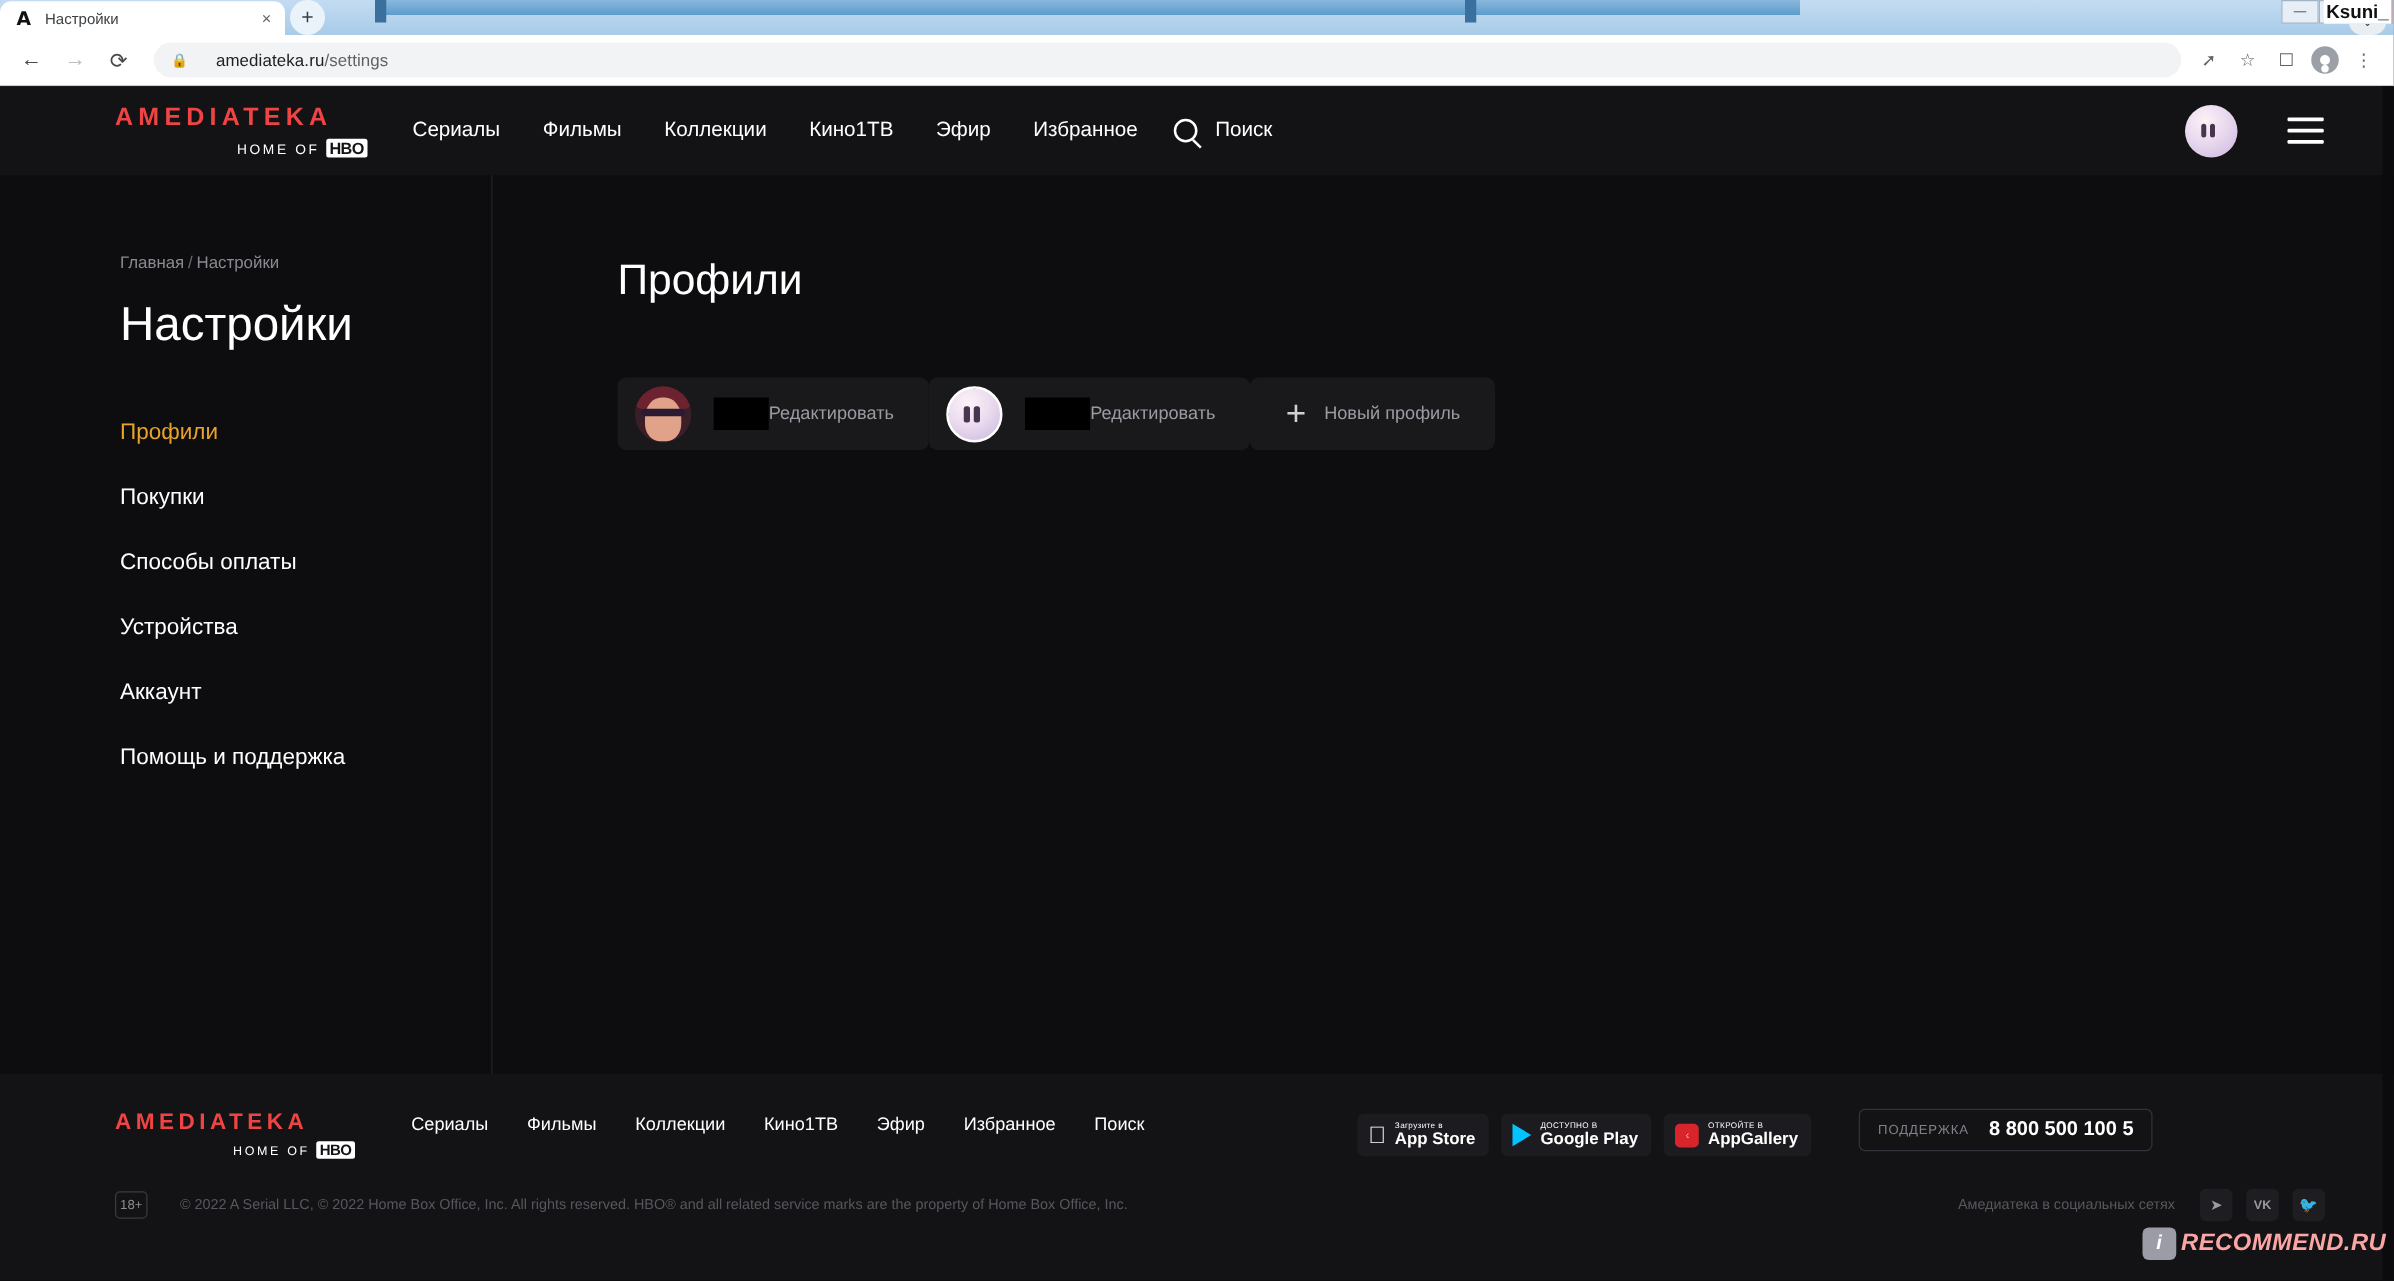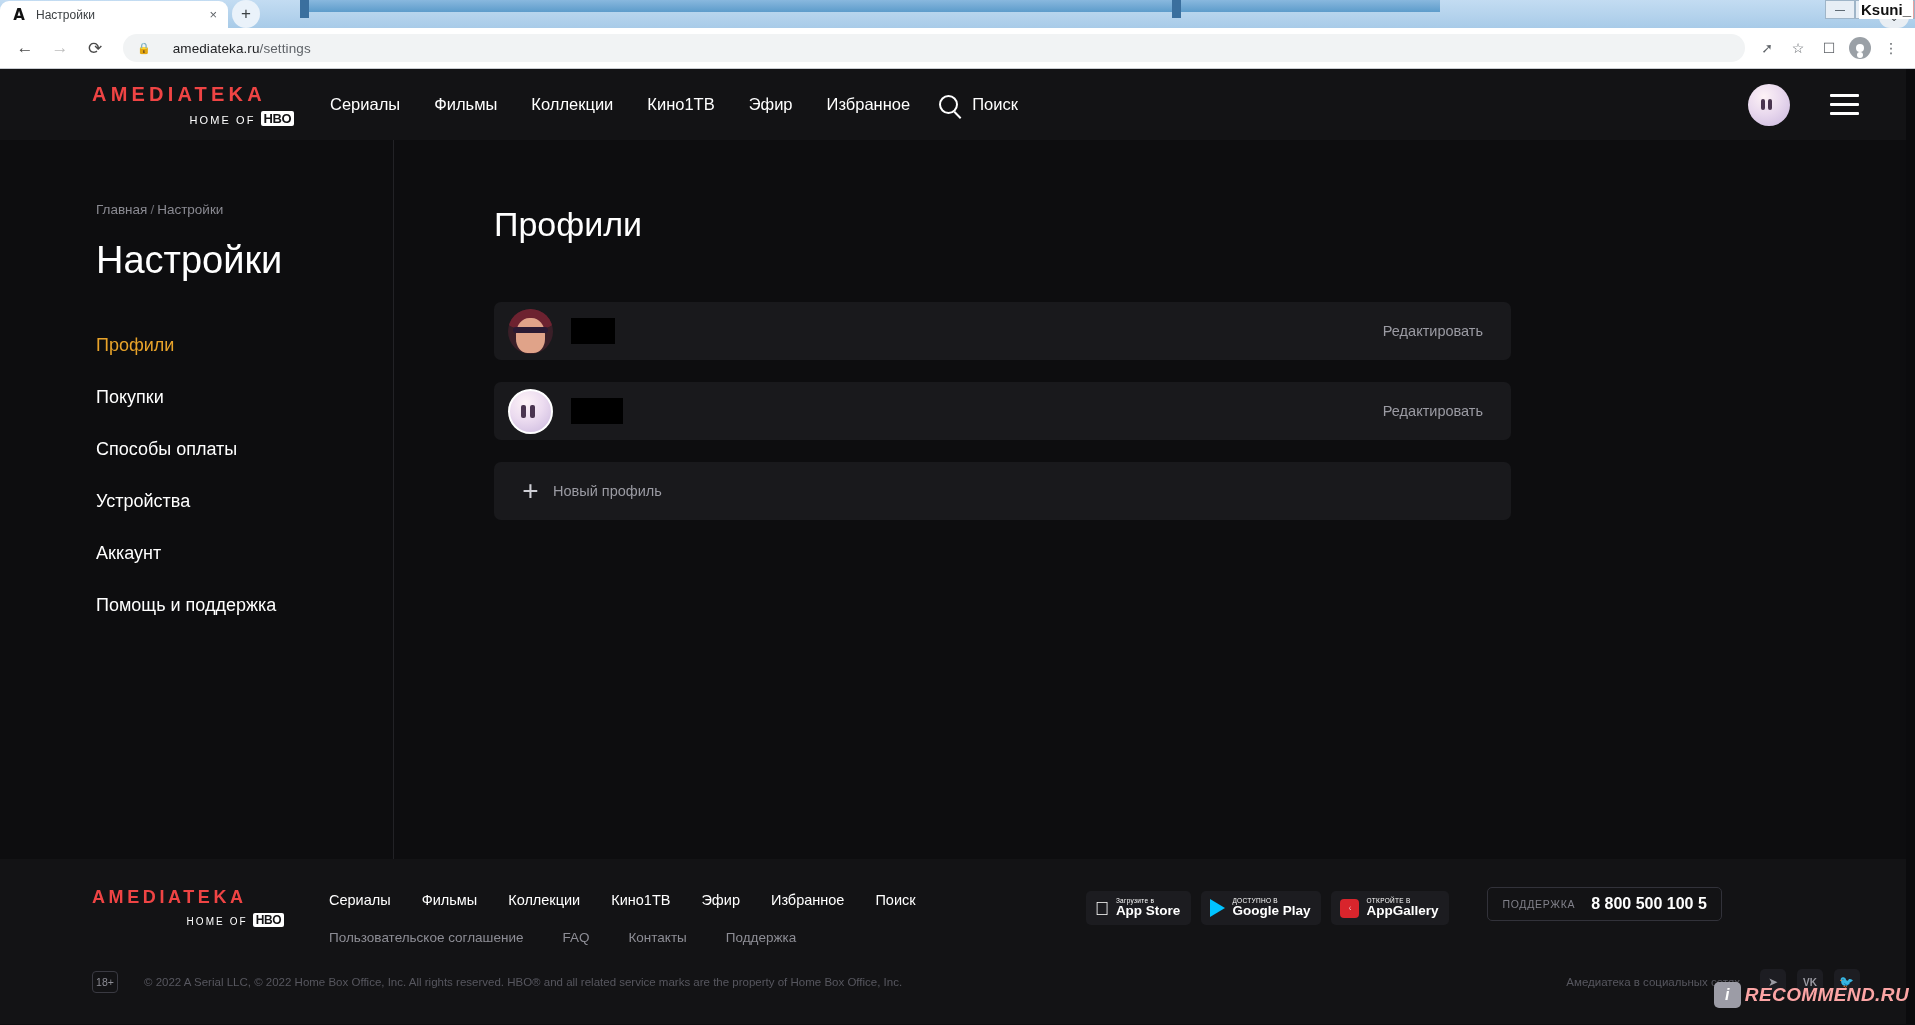--- a/index.html
+++ b/index.html
@@ -160,21 +160,21 @@
   .breadcrumb { font-size: 13.5px; color: #8a8a92; margin-bottom: 22px; }
   .breadcrumb .sep { color: #6b6b72; margin: 0 3px; }
   .breadcrumb .cur { color: #8a8a92; }
   .page-title-side { font-size: 38px; color: #fff; font-weight: 400; margin-bottom: 53px; }
   .side-menu { display: flex; flex-direction: column; gap: 31px; }
   .side-item { font-size: 18px; color: #fff; }
   .side-item.active { color: #e8a32a; }
 
   .main-col { flex: 1; padding: 65px 0 0 100px; }
   .main-title { font-size: 34px; color: #fff; font-weight: 400; margin-bottom: 58px; }
-  .profiles { width: 1017px; display: flex; flex-direction: column; gap: 22px; }
+  .profiles { width: 1017px; display: flex; flex-direction: row; gap: 0; }
   .profile-row {
     height: 58px; background: #19191c; border-radius: 7px;
     display: flex; align-items: center; padding: 0 28px 0 14px;
   }
   .profile-row.new { background: #19191c; }
   .pf-avatar { width: 45px; height: 45px; border-radius: 50%; flex: none; position: relative; overflow: hidden; }
   .pf-avatar.face { background: #3a1f28; }
   .face-hair {
     position: absolute; left: 0; top: 0; width: 100%; height: 46%;
     background: #6d2230; border-radius: 50% 50% 40% 40% / 70% 70% 30% 30%;
@@ -421,26 +421,20 @@
       <div class="footer-links">
         <div class="fl-row1">
           <a>Сериалы</a>
           <a>Фильмы</a>
           <a>Коллекции</a>
           <a>Кино1ТВ</a>
           <a>Эфир</a>
           <a>Избранное</a>
           <a>Поиск</a>
         </div>
-        <div class="fl-row2">
-          <a>Пользовательское соглашение</a>
-          <a>FAQ</a>
-          <a>Контакты</a>
-          <a>Поддержка</a>
-        </div>
       </div>
 
       <div class="store-badges">
         <div class="badge">
           <span class="badge-ico apple-glyph"></span>
           <span class="badge-text">
             <span class="badge-small">Загрузите в</span>
             <span class="badge-big">App Store</span>
           </span>
         </div>

